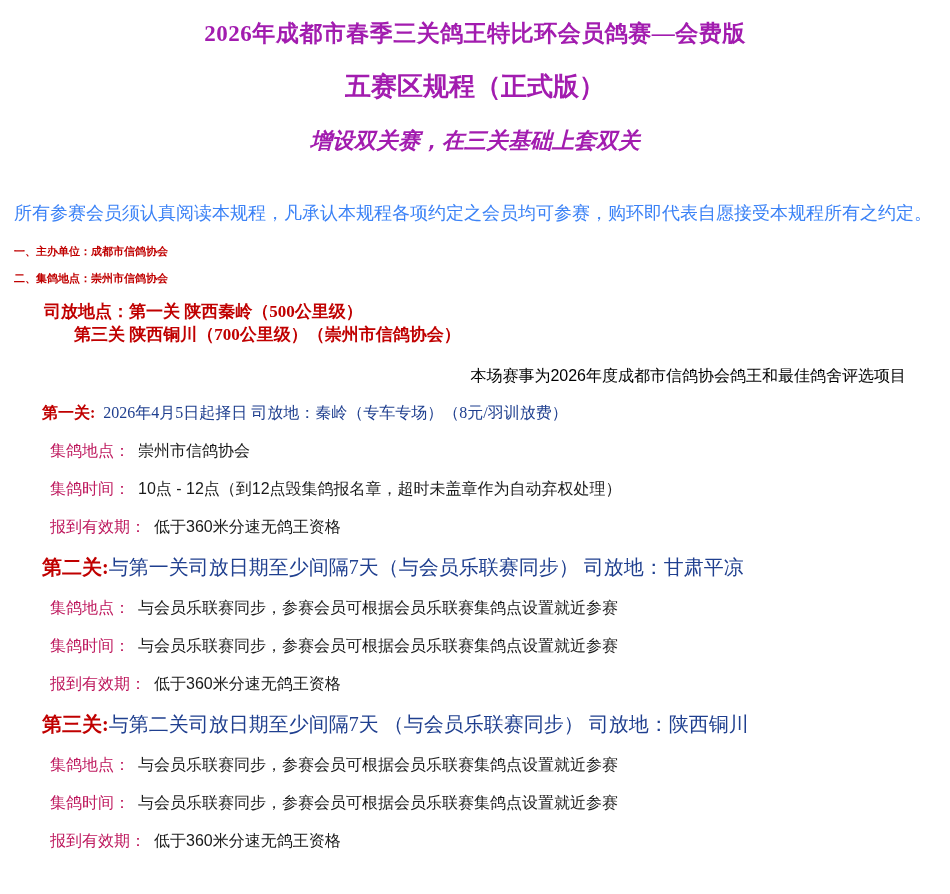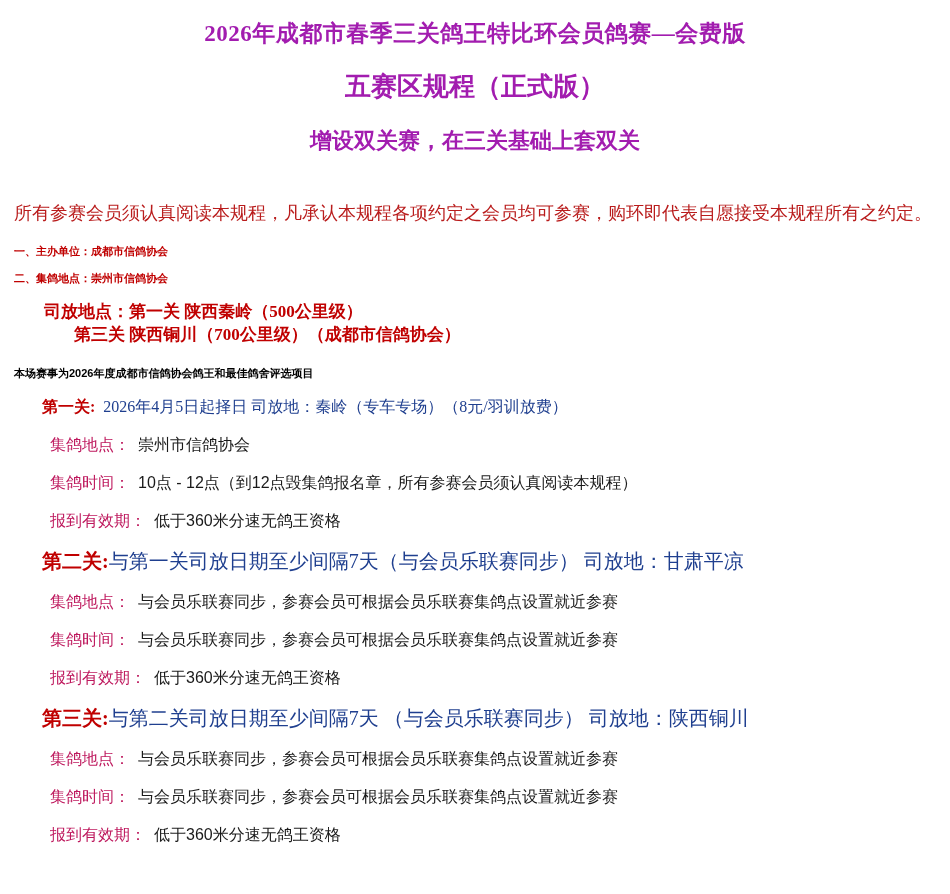--- a/index.html
+++ b/index.html
@@ -29,26 +29,27 @@
     letter-spacing: 0.5px;
     padding-top: 8px;
   }
   .title-line-2 {
     font-size: 26px;
     padding-top: 20px;
   }
   .title-line-3 {
     font-size: 22px;
     padding-top: 22px;
+    font-style: italic;
   }
   .intro {
     margin-top: 42px;
     font-size: 18px;
     line-height: 1.75;
-    color: #b91c1c;
+    color: #3b82f6;
     font-family: "Liberation Serif", "DejaVu Serif", serif;
     text-align: justify;
   }
   .org-line {
     margin-top: 14px;
     font-size: 11px;
     color: #c00000;
     font-weight: bold;
   }
   .org-line.second {
@@ -60,23 +61,23 @@
   .release-line {
     font-size: 17px;
     color: #c00000;
     font-weight: bold;
   }
   .indent-1 { padding-left: 30px; }
   .indent-2 { padding-left: 72px; }
   .indent-3 { padding-left: 60px; }
   .center-bold-black {
     margin-top: 20px;
-    text-align: left;
-    font-size: 11px;
-    font-weight: bold;
+    text-align: right;
+    font-size: 16px;
+    font-weight: normal;
     color: #000000;
     font-family: "Liberation Sans", sans-serif;
     padding-right: 30px;
   }
   .stage {
     margin-top: 16px;
   }
   .stage-head {
     font-size: 16px;
     padding-left: 28px;
@@ -122,34 +123,34 @@
     <div class="title-line-3">增设双关赛，在三关基础上套双关</div>
   </div>
 
   <div class="intro">所有参赛会员须认真阅读本规程，凡承认本规程各项约定之会员均可参赛，购环即代表自愿接受本规程所有之约定。</div>
 
   <div class="org-line">一、主办单位：成都市信鸽协会</div>
   <div class="org-line second">二、集鸽地点：崇州市信鸽协会</div>
 
   <div class="release-block">
     <div class="release-line indent-1">司放地点：第一关  陕西秦岭（500公里级）</div>
-    <div class="release-line indent-3">第三关  陕西铜川（700公里级）（成都市信鸽协会）</div>
+    <div class="release-line indent-3">第三关  陕西铜川（700公里级）（崇州市信鸽协会）</div>
   </div>
 
   <div class="center-bold-black">本场赛事为2026年度成都市信鸽协会鸽王和最佳鸽舍评选项目</div>
 
   <div class="stage">
     <div class="stage-head">
       <span class="stage-name">第一关:</span><span class="sp"></span><span class="stage-rest">2026年4月5日起择日  司放地：秦岭（专车专场）（8元/羽训放费）</span>
     </div>
     <div class="stage-row">
       <span class="label">集鸽地点：</span><span class="sp"></span><span>崇州市信鸽协会</span>
     </div>
     <div class="stage-row">
-      <span class="label">集鸽时间：</span><span class="sp"></span><span>10点 - 12点（到12点毁集鸽报名章，所有参赛会员须认真阅读本规程）</span>
+      <span class="label">集鸽时间：</span><span class="sp"></span><span>10点 - 12点（到12点毁集鸽报名章，超时未盖章作为自动弃权处理）</span>
     </div>
     <div class="stage-row">
       <span class="label">报到有效期：</span><span class="sp"></span><span>低于360米分速无鸽王资格</span>
     </div>
   </div>
 
   <div class="stage">
     <div class="stage-head-2">
       <span class="stage-name">第二关:</span><span class="stage-rest">与第一关司放日期至少间隔7天（与会员乐联赛同步）   司放地：甘肃平凉</span>
     </div>

